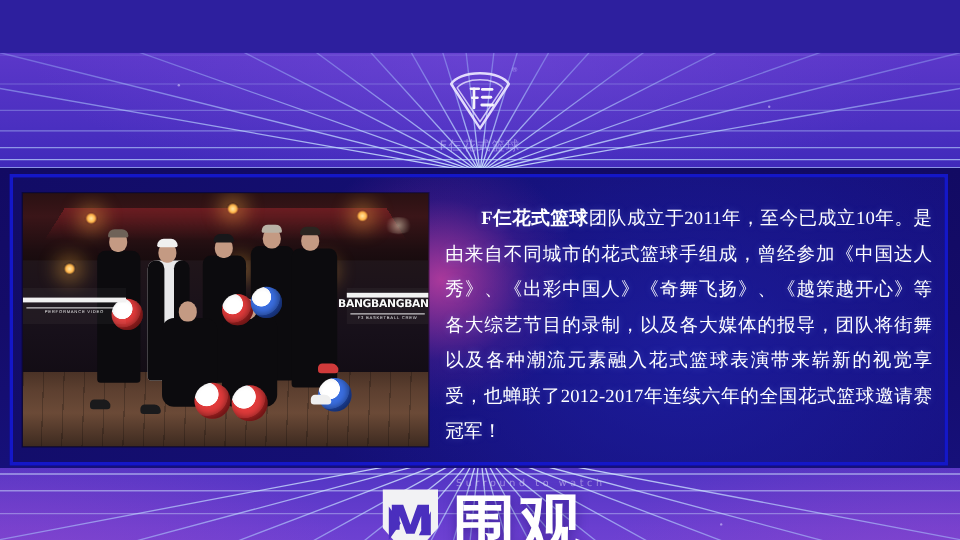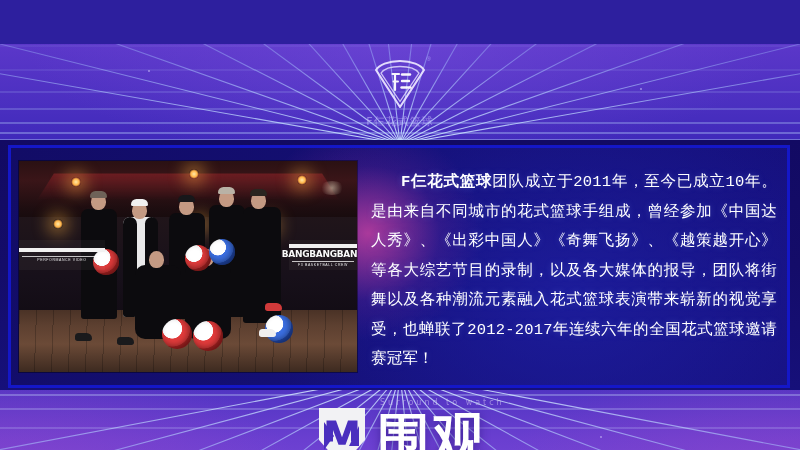--- a/index.html
+++ b/index.html
@@ -127,21 +127,21 @@
   }
   .ph-label.left{left:0px;top:79px;width:86px;height:30px;}
   .ph-label.right{left:270px;top:79px;width:68px;height:30px;}
   .ph-label.right .big{font-size:9px;letter-spacing:-.3px;}
 
   
   .copy{
     flex:1 1 auto;position:relative;
     padding:20px 10px 0 14px;
     color:#ffffff;
-    font-family:Liberation Mono, monospace;
+    font-family:Liberation Serif, serif;
     font-size:15.5px;line-height:29.5px;
     letter-spacing:.2px;
     text-align:justify;
     text-shadow:0 0 6px rgba(120,150,255,.35);
   }
   .copy .lead{font-weight:bold;}
   .copy .indent{display:inline-block;width:30px;}
 
   
   .bottom-logo{

